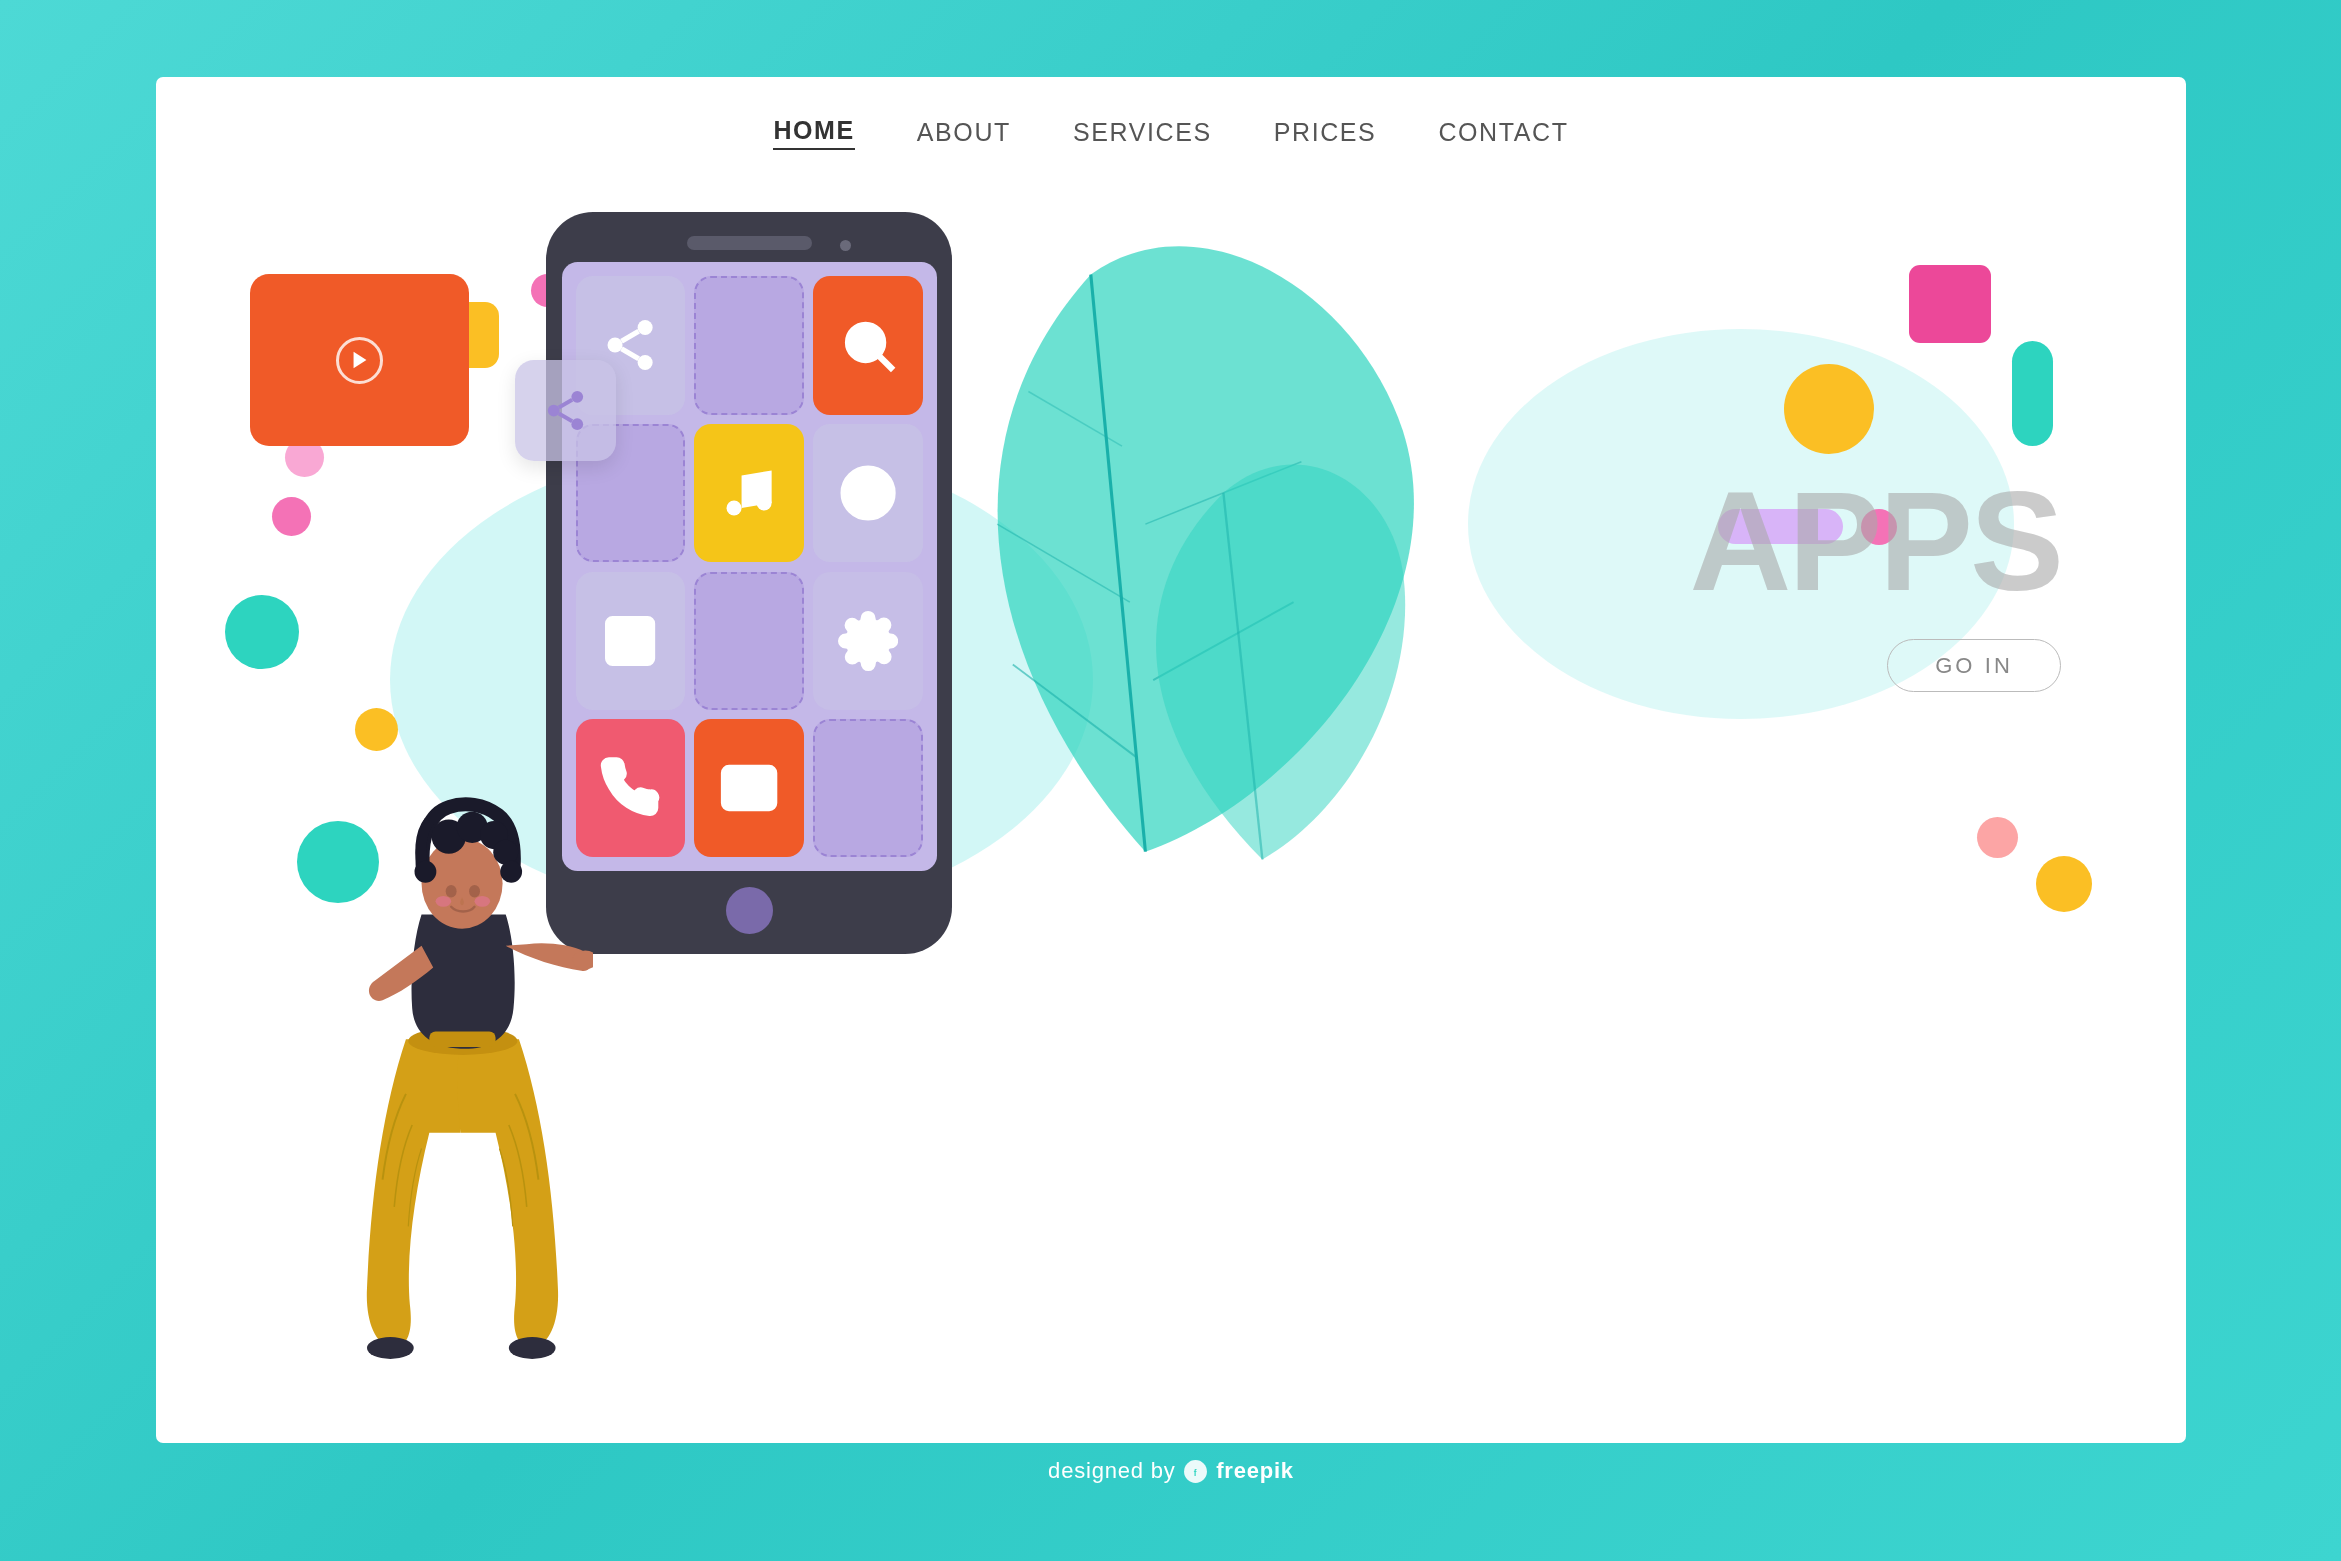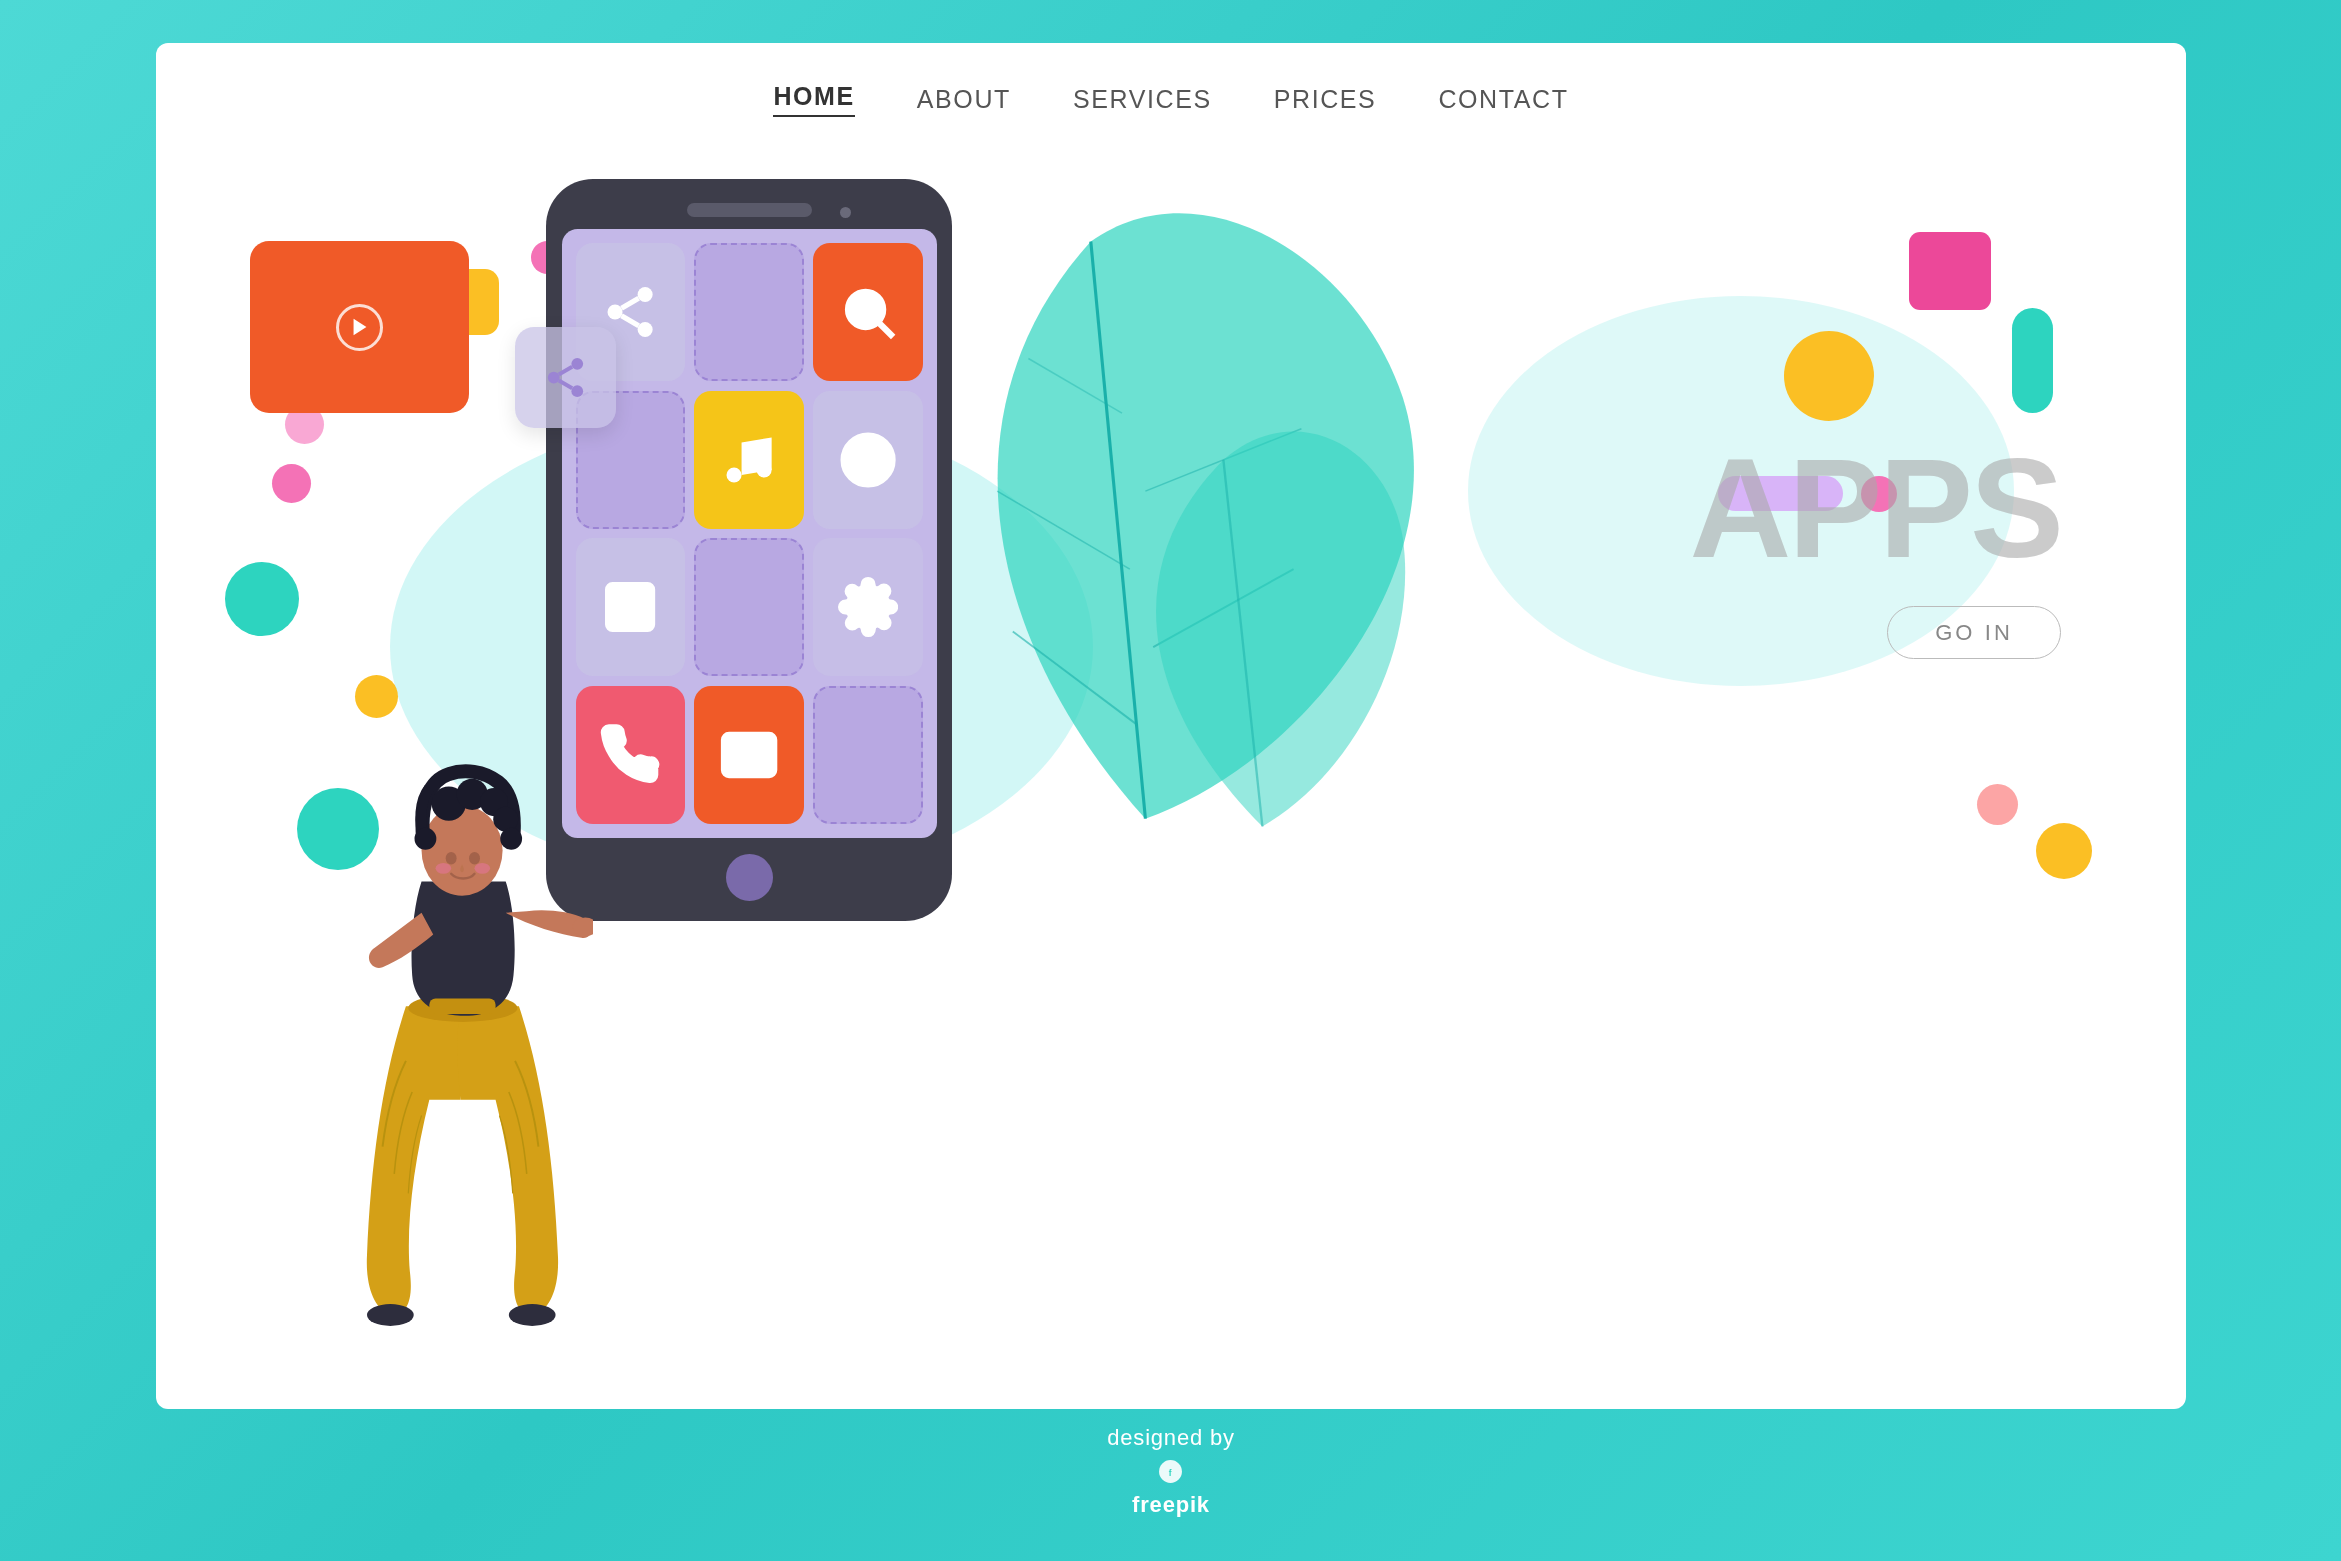--- a/index.html
+++ b/index.html
@@ -11,21 +11,21 @@
       flex-direction: column;
       align-items: center;
       justify-content: center;
       font-family: 'Arial', sans-serif;
       overflow: hidden;
     }
     .page-wrapper {
       width: 2030px;
       height: 1366px;
       background: #ffffff;
-      border-radius: 12px;
+      border-radius: 7px;
       position: relative;
       overflow: hidden;
     }
     
     nav {
       display: flex;
       justify-content: center;
       align-items: center;
       gap: 62px;
       padding: 39px 0 23.4px;
@@ -201,21 +201,20 @@
     }
     
     .footer {
       margin-top: 15.6px;
       color: white;
       font-size: 22px;
       letter-spacing: 0.8px;
       display: flex;
       align-items: center;
       gap: 7.8px;
-      flex-direction: column;
     }
     .footer-bold { font-weight: 700; }
     
     .dec {
       position: absolute;
       border-radius: 50%;
     }
     .dec-rect {
       position: absolute;
       border-radius: 9.4px;

